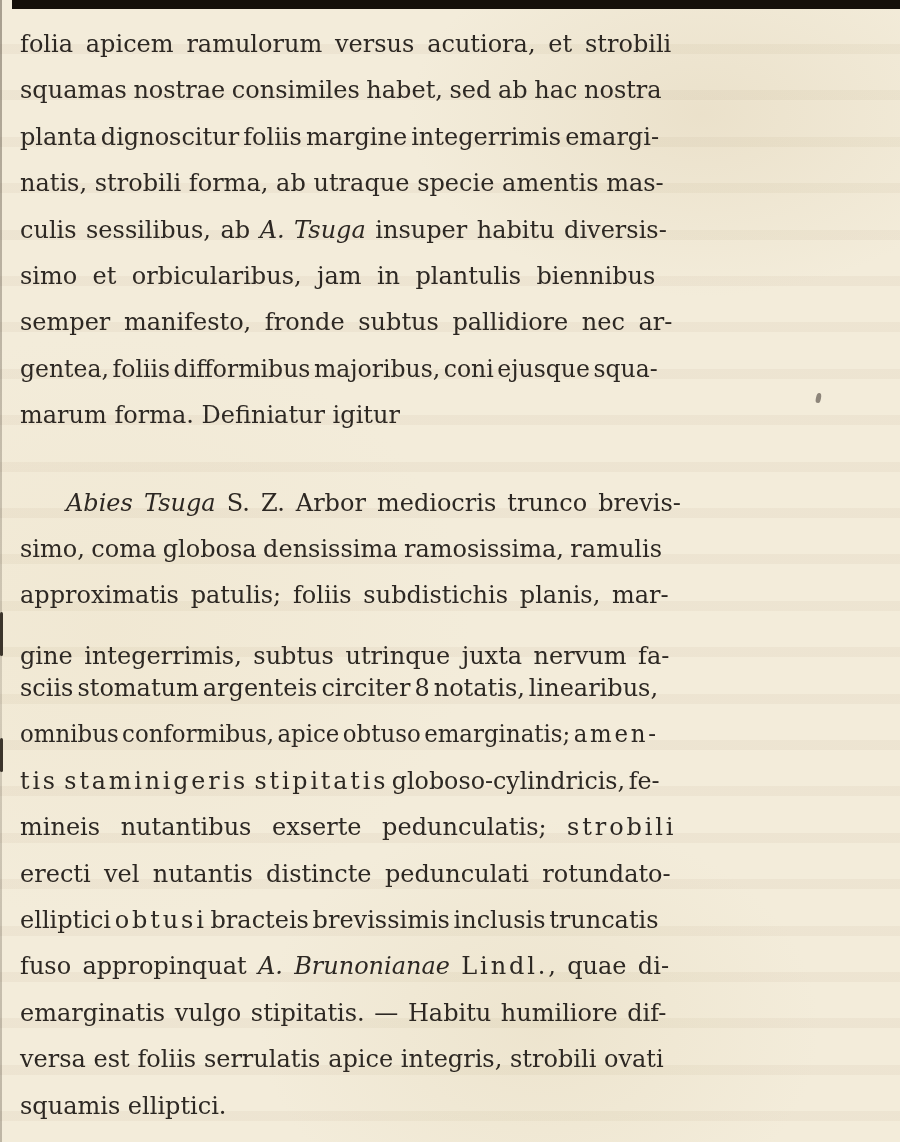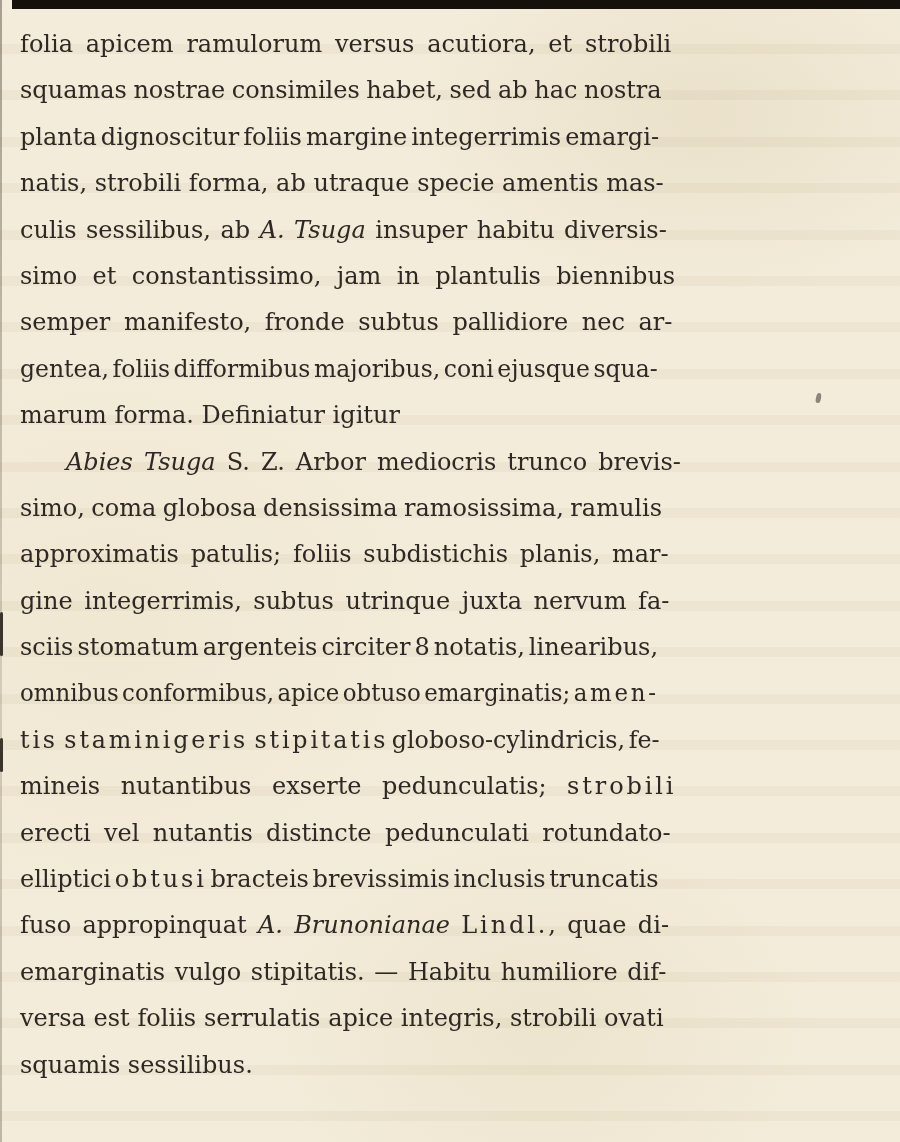--- a/index.html
+++ b/index.html
@@ -48,51 +48,51 @@
     background:#6b635a;border-radius:50% 50% 40% 40%;transform:rotate(12deg);opacity:.75;
   }
   .text{
     position:absolute;left:20px;right:22px;top:21px;
   }
   .line{
     height:46.4px;line-height:46.4px;font-size:24px;
     white-space:nowrap;overflow:visible;
   }
   .line-inner{display:inline-block;white-space:nowrap;}
-  .line.indent{padding-left:46px;}
+  .line.indent{padding-left:46px;margin-top:41px;}
   .it{font-style:italic;}
   .sp{letter-spacing:.12em;}
 </style>
 </head>
 <body>
 
 <div class="page">
   <div class="topbar"></div>
   <div class="left-edge"></div>
   <div class="edge-mark m1"></div>
   <div class="edge-mark m2"></div>
   <div class="speck"></div>
   <div class="text">
       <div class="line"><span class="line-inner" style="word-spacing: 5.1875px;"><span>folia apicem ramulorum versus acutiora, et strobili</span></span></div>
       <div class="line"><span class="line-inner" style="word-spacing: -1.06027px;"><span>squamas nostrae consimiles habet, sed ab hac nostra</span></span></div>
       <div class="line"><span class="line-inner" style="word-spacing: -3.58438px;"><span>planta dignoscitur foliis margine integerrimis emargi-</span></span></div>
       <div class="line"><span class="line-inner" style="word-spacing: 0.125px;"><span>natis, strobili forma, ab utraque specie amentis mas-</span></span></div>
       <div class="line"><span class="line-inner" style="word-spacing: 1.84821px;"><span>culis sessilibus, ab </span><span class="it">A. Tsuga</span><span> insuper habitu diversis-</span></span></div>
-      <div class="line"><span class="line-inner" style="word-spacing: 7.76823px;"><span>simo et constantissimo, jam in plantulis biennibus</span></span></div>
+      <div class="line"><span class="line-inner" style="word-spacing: 7.76823px;"><span>simo et orbicularibus, jam in plantulis biennibus</span></span></div>
       <div class="line"><span class="line-inner" style="word-spacing: 5.96615px;"><span>semper manifesto, fronde subtus pallidiore nec ar-</span></span></div>
       <div class="line"><span class="line-inner" style="word-spacing: -4px; transform-origin: left center; transform: scaleX(0.979854);"><span>gentea, foliis difformibus majoribus, coni ejusque squa-</span></span></div>
       <div class="line no-just"><span class="line-inner"><span>marum forma. Definiatur igitur</span></span></div>
       <div class="line indent"><span class="line-inner" style="word-spacing: 3.39732px;"><span class="it">Abies Tsuga</span><span> S. Z. Arbor mediocris trunco brevis-</span></span></div>
       <div class="line"><span class="line-inner" style="word-spacing: -1.17188px;"><span>simo, coma globosa densissima ramosissima, ramulis</span></span></div>
       <div class="line"><span class="line-inner" style="word-spacing: 4.13438px;"><span>approximatis patulis; foliis subdistichis planis, mar-</span></span></div>
-      <div class="line"><span class="line-inner" style="word-spacing: 3.91146px;"><span>gine integerrimis, subtus utrinque juxta nervum fa-</span></span></div>
+      <div class="line"><span class="line-inner" style="word-spacing: 3.91146px; margin-top: 14px;"><span>gine integerrimis, subtus utrinque juxta nervum fa-</span></span></div>
       <div class="line"><span class="line-inner" style="word-spacing: -3.63021px;"><span>sciis stomatum argenteis circiter 8 notatis, linearibus,</span></span></div>
       <div class="line"><span class="line-inner" style="word-spacing: -4px; transform-origin: left center; transform: scaleX(0.953118);"><span>omnibus conformibus, apice obtuso emarginatis; </span><span class="sp">amen-</span></span></div>
       <div class="line"><span class="line-inner" style="word-spacing: -4px; transform-origin: left center; transform: scaleX(0.990298);"><span class="sp">tis staminigeris stipitatis</span><span> globoso-cylindricis, fe-</span></span></div>
       <div class="line"><span class="line-inner" style="word-spacing: 12.9219px;"><span>mineis nutantibus exserte pedunculatis; </span><span class="sp">strobili</span></span></div>
       <div class="line"><span class="line-inner" style="word-spacing: 5.73125px;"><span>erecti vel nutantis distincte pedunculati rotundato-</span></span></div>
       <div class="line"><span class="line-inner" style="word-spacing: -4px;"><span>elliptici </span><span class="sp">obtusi</span><span> bracteis brevissimis inclusis truncatis</span></span></div>
       <div class="line"><span class="line-inner" style="word-spacing: 3.64844px;"><span>fuso appropinquat </span><span class="it">A. Brunonianae</span><span> </span><span class="sp">Lindl.</span><span>, quae di-</span></span></div>
       <div class="line"><span class="line-inner" style="word-spacing: 1.94792px;"><span>emarginatis vulgo stipitatis. — Habitu humiliore dif-</span></span></div>
       <div class="line"><span class="line-inner" style="word-spacing: 0.0982143px;"><span>versa est foliis serrulatis apice integris, strobili ovati</span></span></div>
-      <div class="line no-just"><span class="line-inner"><span>squamis sessilibus.</span></span></div>
+      <div class="line no-just"><span class="line-inner"><span>squamis elliptici.</span></span></div>
     </div>
 </div>
 
 </body></html>

